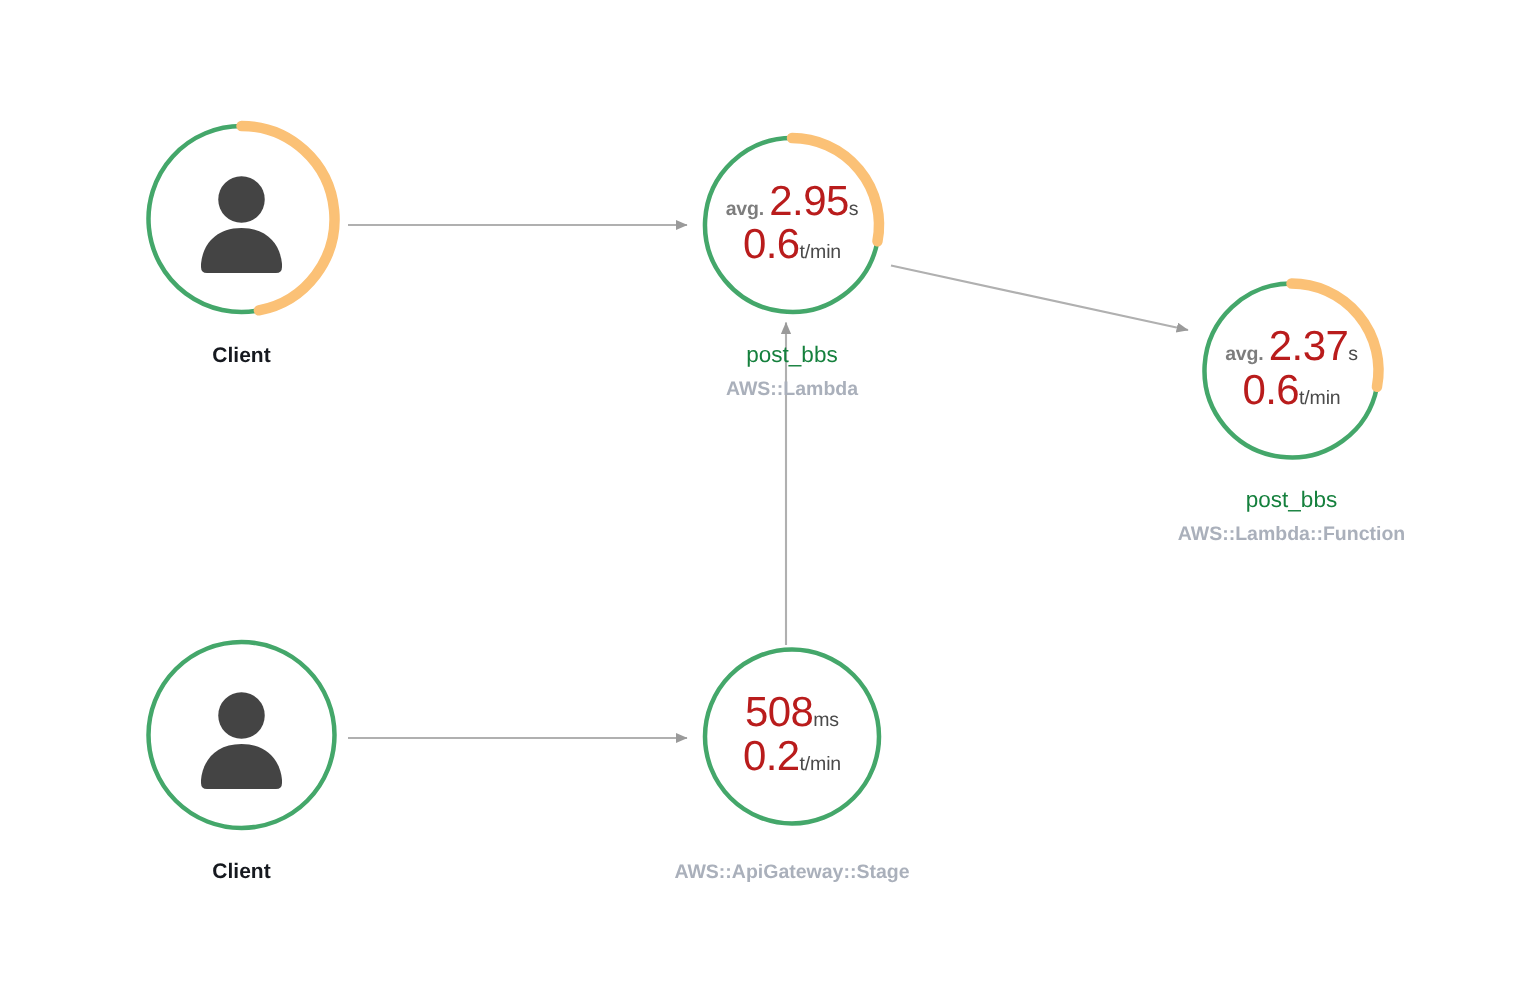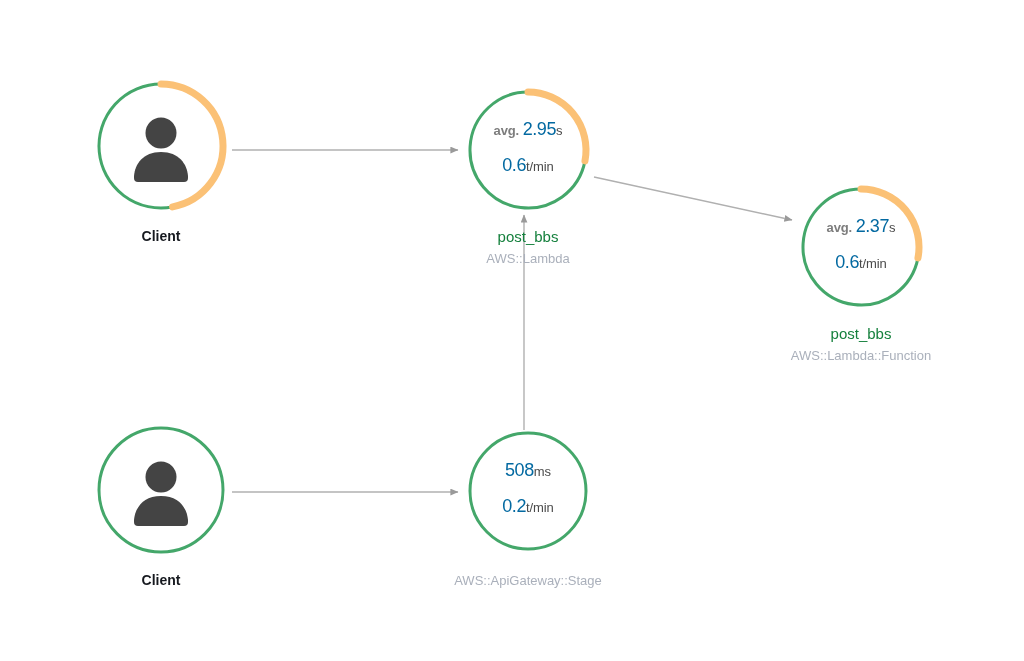--- a/index.html
+++ b/index.html
@@ -30,32 +30,32 @@
     text-align: center;
     pointer-events: none;
     white-space: nowrap;
     color: #3f3f3f;
   }
   .metric-line {
     line-height: 1.0;
     white-space: nowrap;
   }
   .metric-line + .metric-line {
-    margin-top: 18px;
+    margin-top: 1px;
   }
   .metric-prefix {
     font-size: 13px;
     color: #7d7d7d;
     vertical-align: baseline;
     letter-spacing: -0.1px;
     font-weight: bold;
   }
   .metric-value {
-    font-size: 18px;
-    color: #0369a1;
+    font-size: 28px;
+    color: #b91c1c;
     letter-spacing: -0.4px;
   }
   .metric-unit {
     font-size: 13px;
     color: #4a4a4a;
     letter-spacing: -0.1px;
   }
   .node-caption {
     position: absolute;
     text-align: center;
@@ -71,20 +71,21 @@
   .caption-title.regular {
     font-weight: 400;
     color: #15803d;
     font-size: 15px;
   }
   .caption-sub {
     font-size: 13px;
     color: #aab0bb;
     line-height: 1.5;
     margin-top: 2px;
+    font-weight: bold;
   }
 </style>
 </head>
 <body>
 
 <div id="service-map">
 
   <svg id="map-svg" viewBox="0 0 1024 661" xmlns="http://www.w3.org/2000/svg">
     <defs>
       <marker id="arrowhead" markerWidth="9" markerHeight="9" refX="7.6" refY="3.4" orient="auto" markerUnits="userSpaceOnUse">

